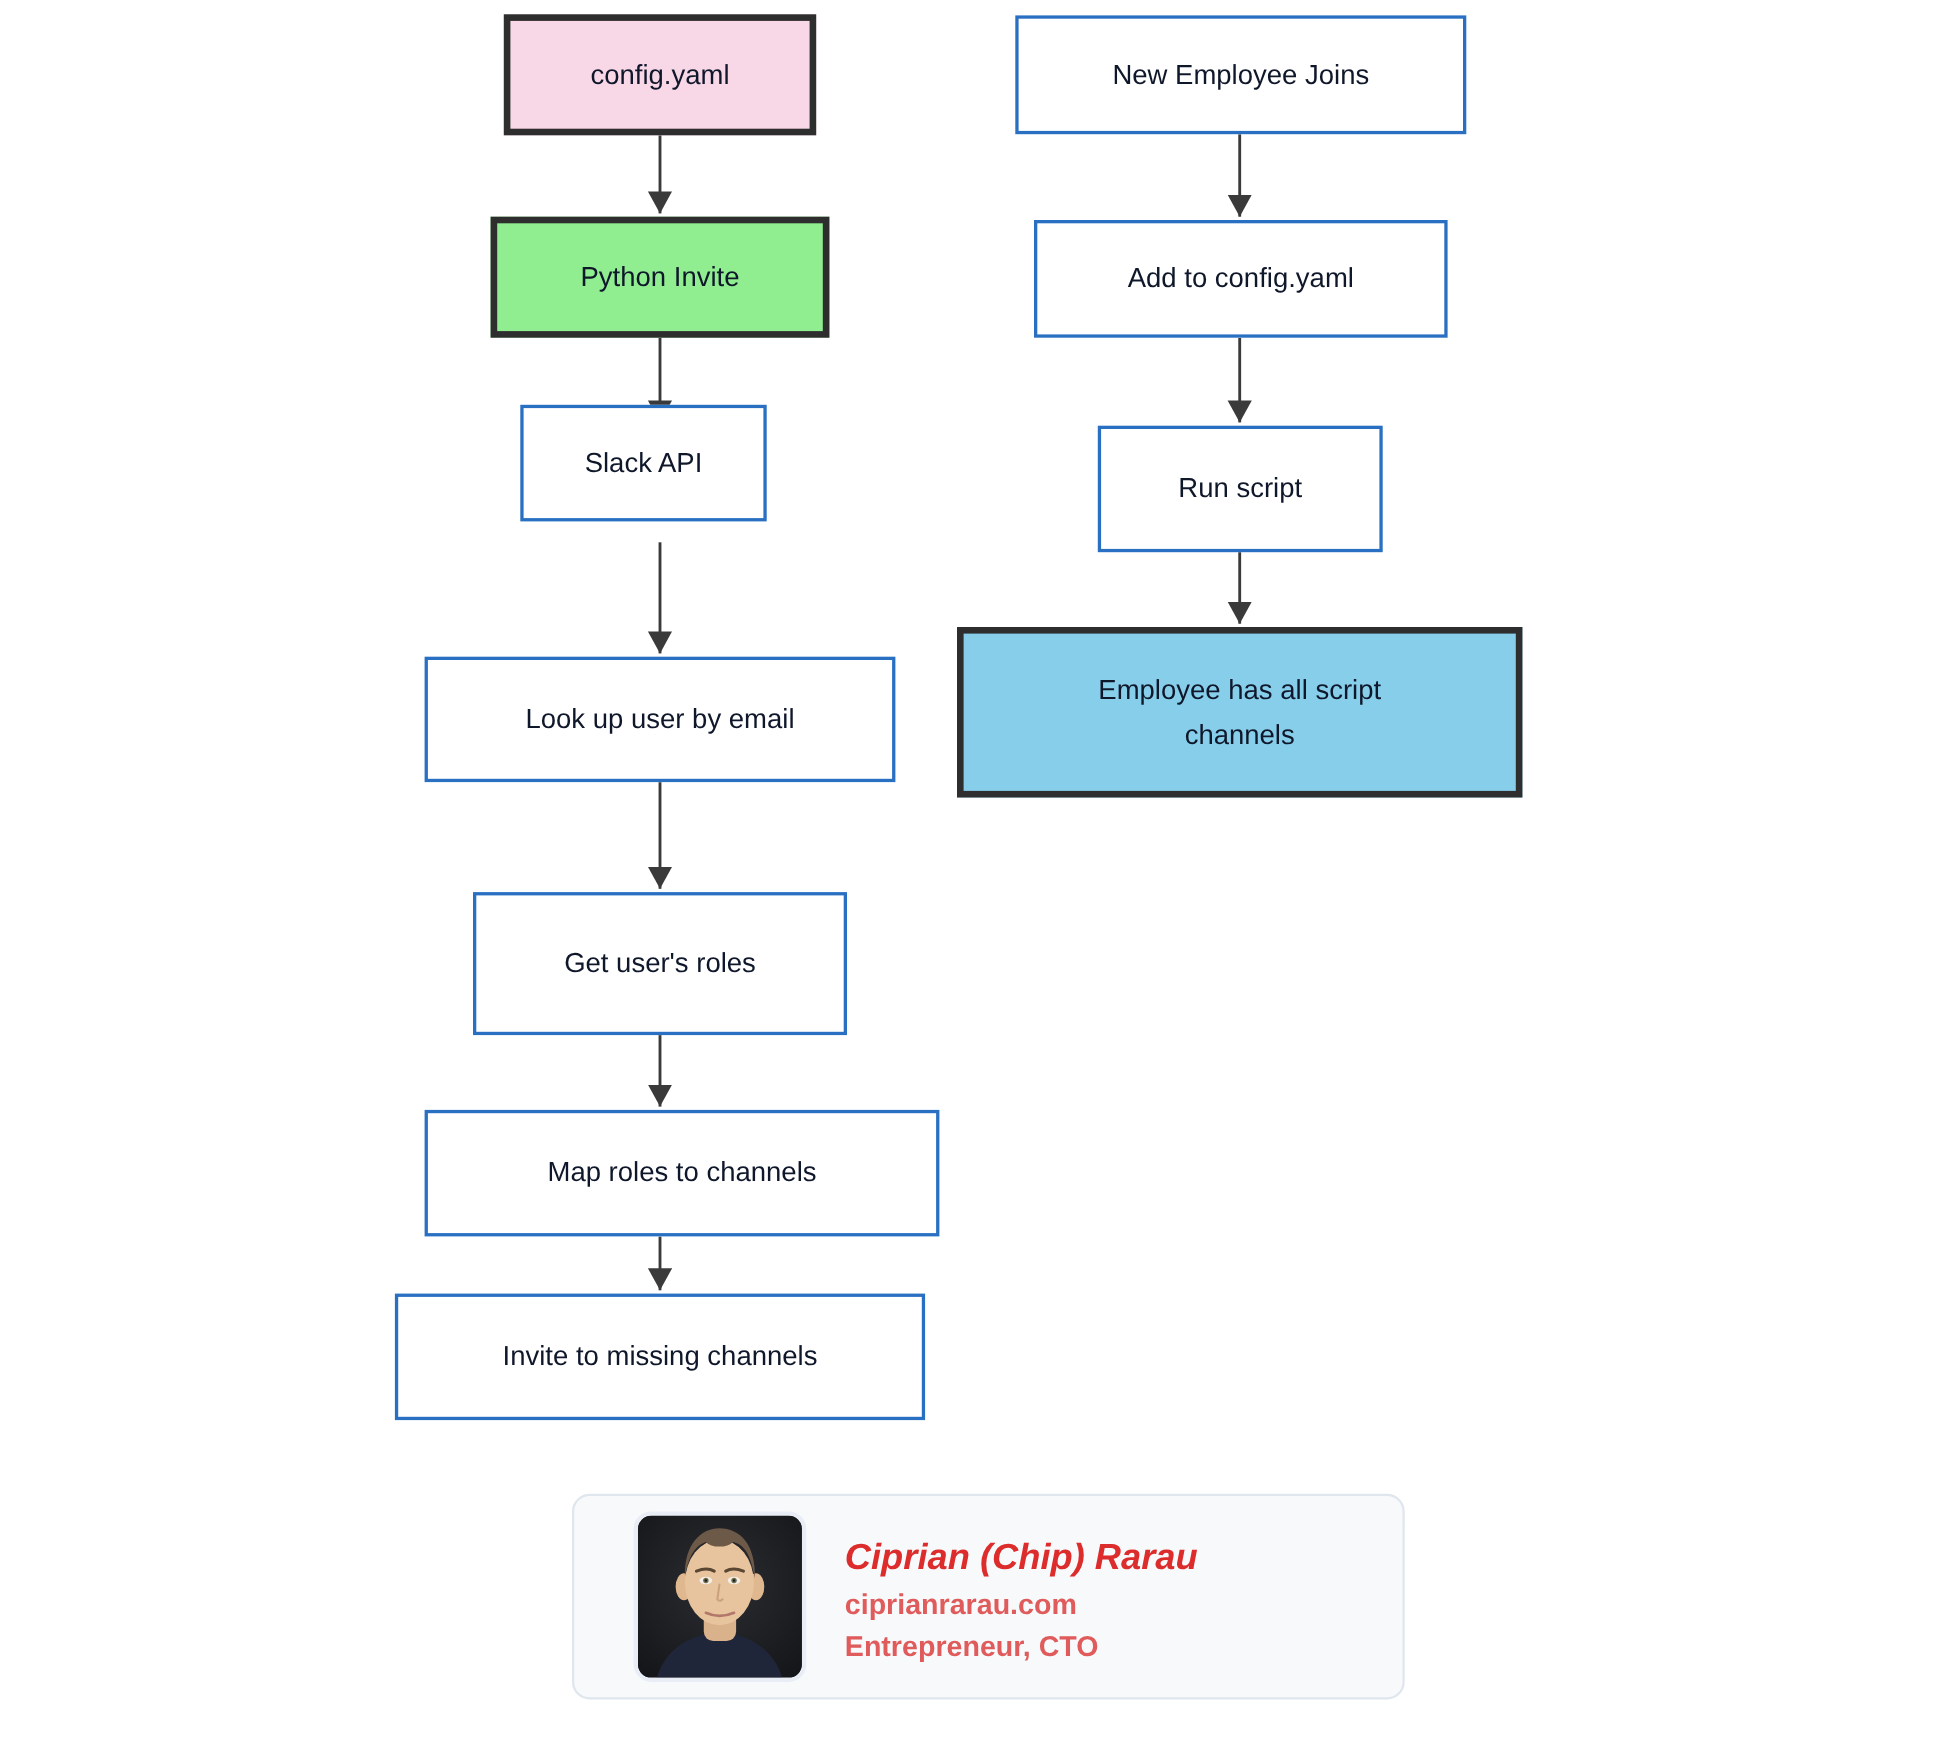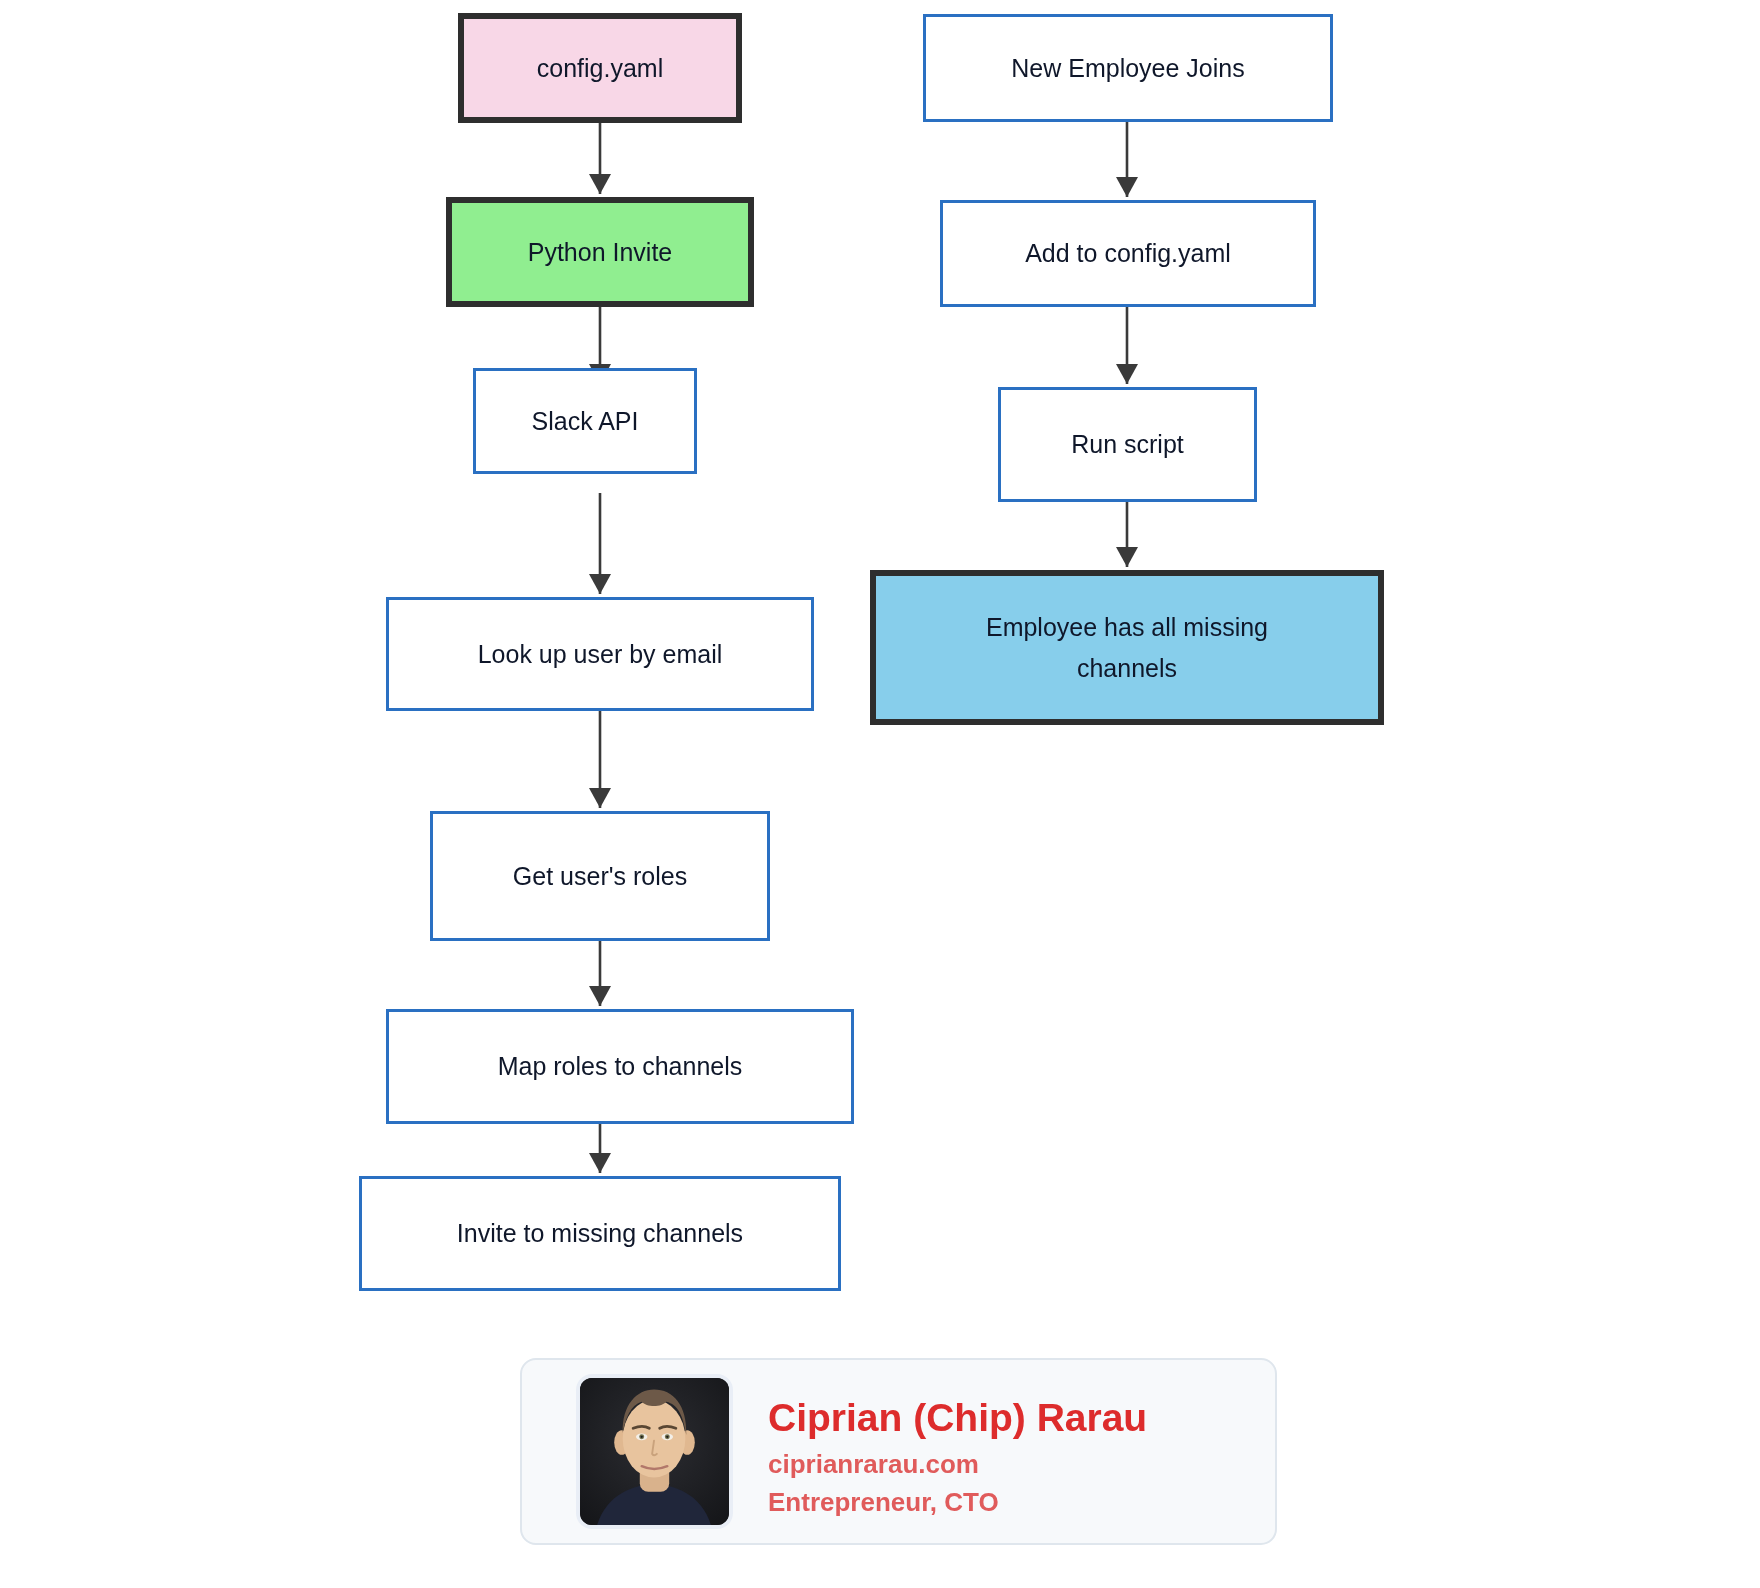--- a/index.html
+++ b/index.html
@@ -48,22 +48,23 @@
     position:absolute;left:54px;top:14px;width:157px;height:155px;
     box-sizing:border-box;
     border-radius:16px;
     border:4px solid #e9eef6;
     overflow:hidden;
     background:#1e1f23;
   }
   .author-photo svg{display:block;width:100%;height:100%;}
   .author-text{position:absolute;left:246px;top:38px;}
   .author-name{
-    font-size:39px;font-weight:bold;line-height:1;
+    font-size:33px;font-weight:bold;line-height:1;
     color:var(--author-red,#dd2c2c);
+    font-style:italic;
   }
   .author-site{
     margin-top:14px;font-size:26px;font-weight:bold;line-height:1;
     color:var(--author-red-soft,#e05b5b);
     text-decoration:none;display:block;
   }
   .author-role{
     margin-top:12px;font-size:26px;font-weight:bold;line-height:1;
     color:var(--author-red-soft,#e05b5b);
   }
@@ -124,21 +125,21 @@
 
   <div class="node" style="left:940px;top:200px;width:376px;height:107px">
     <span class="node-label">Add to config.yaml</span>
   </div>
 
   <div class="node" style="left:998px;top:387px;width:259px;height:115px">
     <span class="node-label">Run script</span>
   </div>
 
   <div class="node fill-skyblue" style="left:870px;top:570px;width:514px;height:155px">
-    <span class="node-label">Employee has all missing
+    <span class="node-label">Employee has all script
 channels</span>
   </div>
 
   <div class="author-card">
     <div class="author-photo">
       <svg viewBox="0 0 157 155" aria-hidden="true">
         <defs>
           <radialGradient id="pbg" cx="50%" cy="42%" r="75%">
             <stop offset="0%" stop-color="#2c2d32"></stop>
             <stop offset="100%" stop-color="#141518"></stop>

